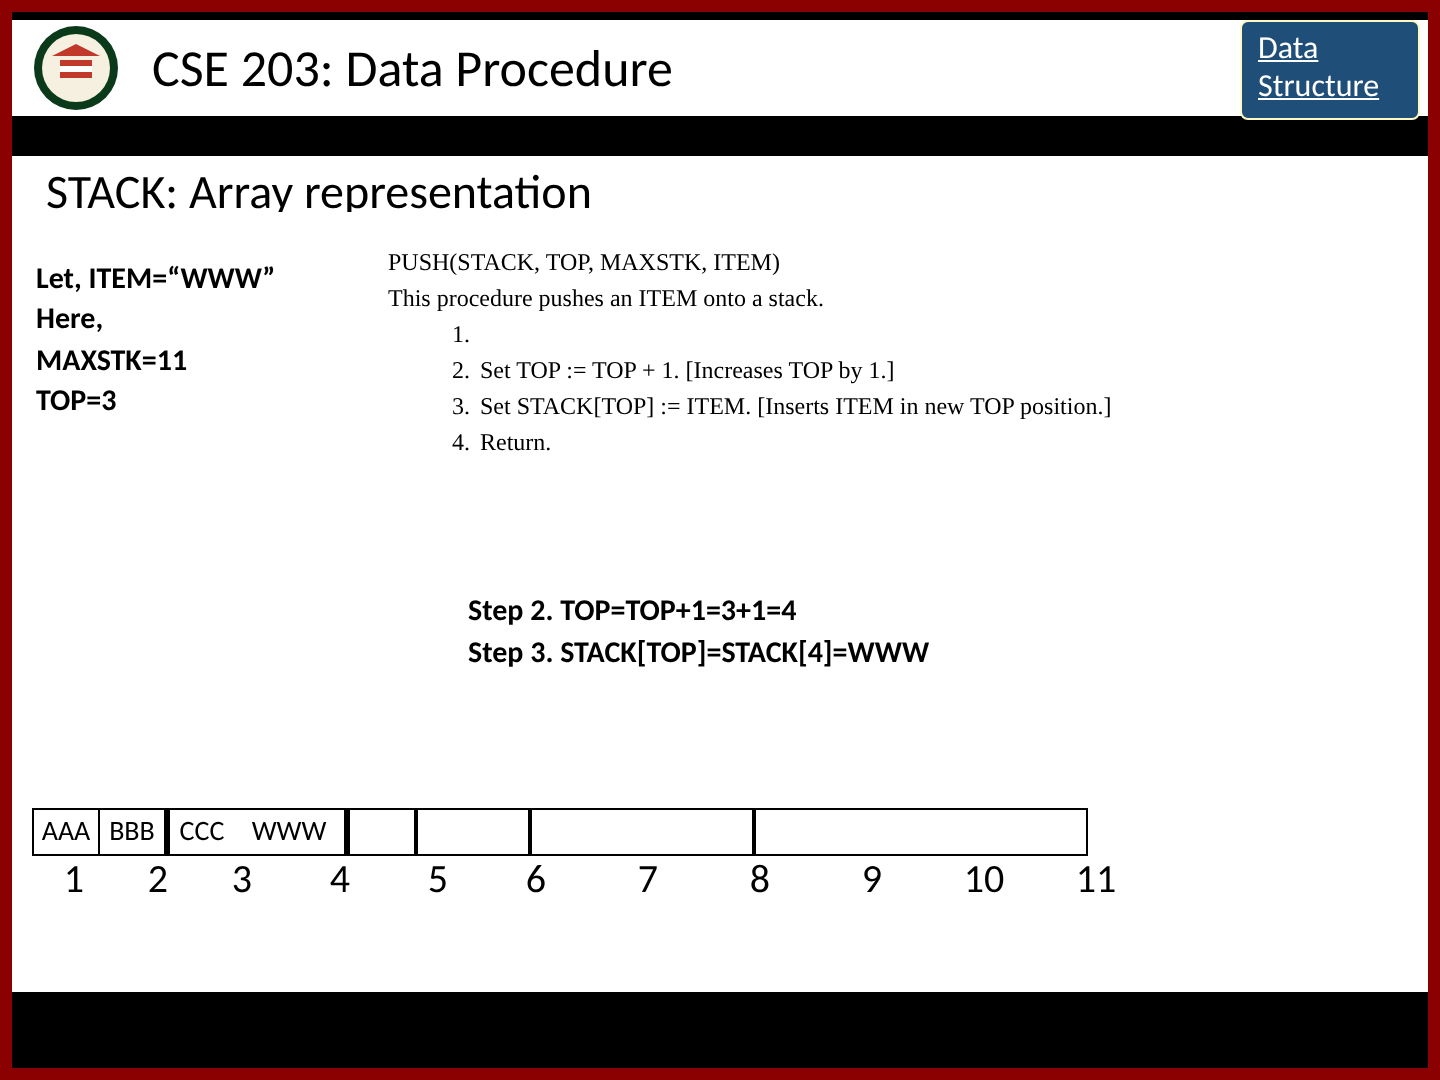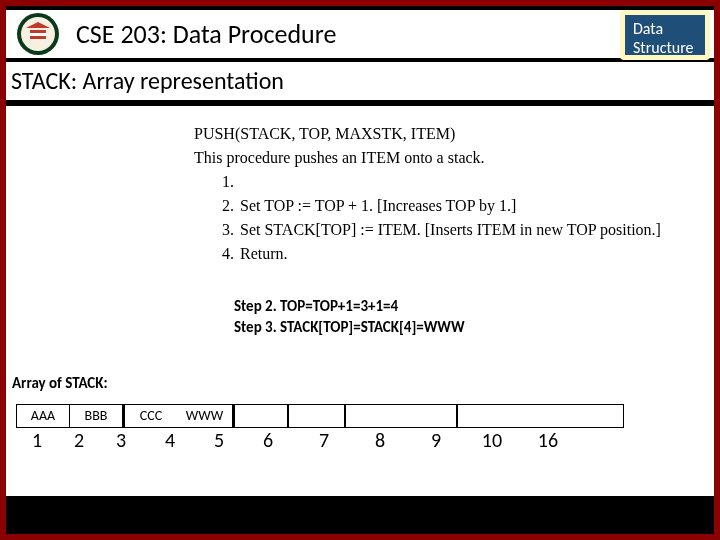--- a/index.html
+++ b/index.html
@@ -45,36 +45,37 @@
     margin-left: 10px;
     font-weight: 400;
   }
   .badge {
     position: absolute;
     top: 4px;
     right: 4px;
     width: 90px;
     height: 50px;
     background: #1f4e79;
-    border: 5px solid #fef9c3;
+    border: 1px solid #fef9c3;
     border-radius: 4px;
     color: #fff;
     font-size: 16px;
     line-height: 1.2;
     padding: 4px 8px;
+    text-decoration: underline;
   }
   .subtitle {
     position: absolute;
-    top: 56px;
+    top: 72px;
     left: 0;
     width: 100%;
     background: #fff;
     font-size: 24px;
     color: #000;
-    padding: 4px 5px;
+    padding: 4px 17px;
     height: 38px;
   }
   .content {
     position: absolute;
     top: 100px;
     left: 0;
     width: 100%;
     height: 390px;
     background: #fff;
   }
@@ -96,21 +97,21 @@
     display: inline-block;
     font-family: "Times New Roman", serif;
     font-weight: 700;
     font-size: 17px;
     background: #000;
     color: #fff;
     padding: 2px 10px 2px 6px;
   }
   .proc-body {
     font-family: "Times New Roman", serif;
-    font-size: 16px;
+    font-size: 12px;
     line-height: 1.5;
     margin-top: 2px;
   }
   .proc-body .sig { margin-left: 0; }
   .proc-body .desc { margin-left: 0; }
   .proc-body ol {
     margin-left: 44px;
     list-style: decimal;
   }
   .proc-body ol li { padding-left: 2px; }
@@ -129,21 +130,21 @@
     font-size: 15px;
     font-weight: 700;
   }
   .array-box {
     position: absolute;
     top: 298px;
     left: 10px;
     display: flex;
   }
   .cell {
-    width: 54px;
+    width: 34px;
     height: 24px;
     border: 1px solid #000;
     margin-left: -1px;
     text-align: center;
     font-size: 14px;
     line-height: 22px;
     background: #fff;
   }
   .cell:first-child { margin-left: 0; }
   .big-cell {
@@ -189,20 +190,26 @@
 
   <div class="badge">
     <div>Data</div>
     <div>Structure</div>
   </div>
 
   <div class="subtitle">STACK: Array representation</div>
 
   <div class="content">
 
+    <div class="notes">
+      <div>Let, ITEM=“WWW”</div>
+      <div>Here,</div>
+      <div>MAXSTK=11</div>
+      <div>TOP=3</div>
+    </div>
 
     <div class="procedure">
       <div class="proc-body">
         <div class="sig">PUSH(STACK, TOP, MAXSTK, ITEM)</div>
         <div class="desc">This procedure pushes an ITEM onto a stack.</div>
         <ol>
           <li>
             <br>
           </li>
           <li>Set TOP := TOP + 1. [Increases TOP by 1.]</li>
@@ -210,21 +217,20 @@
           <li>Return.</li>
         </ol>
       </div>
     </div>
 
     <div class="steps">
       <div>Step 2. TOP=TOP+1=3+1=4</div>
       <div>Step 3. STACK[TOP]=STACK[4]=WWW</div>
     </div>
 
-    <div class="array-label">Array of STACK:</div>
 
     <div class="array-box">
       <div class="cell">AAA</div>
       <div class="cell">BBB</div>
       <div class="divider"></div>
       <div class="cell">CCC</div>
       <div class="cell big-cell">WWW</div>
       <div class="divider"></div>
       <div class="cell"></div>
       <div class="divider"></div>
@@ -242,17 +248,17 @@
       <div class="idx">1</div>
       <div class="idx">2</div>
       <div class="idx">3</div>
       <div class="idx big-idx">4</div>
       <div class="idx">5</div>
       <div class="idx big-idx">6</div>
       <div class="idx big-idx">7</div>
       <div class="idx big-idx">8</div>
       <div class="idx big-idx">9</div>
       <div class="idx big-idx">10</div>
-      <div class="idx big-idx">16</div>
+      <div class="idx big-idx">11</div>
     </div>
 
   </div>
 </div>
 
 </body></html>

